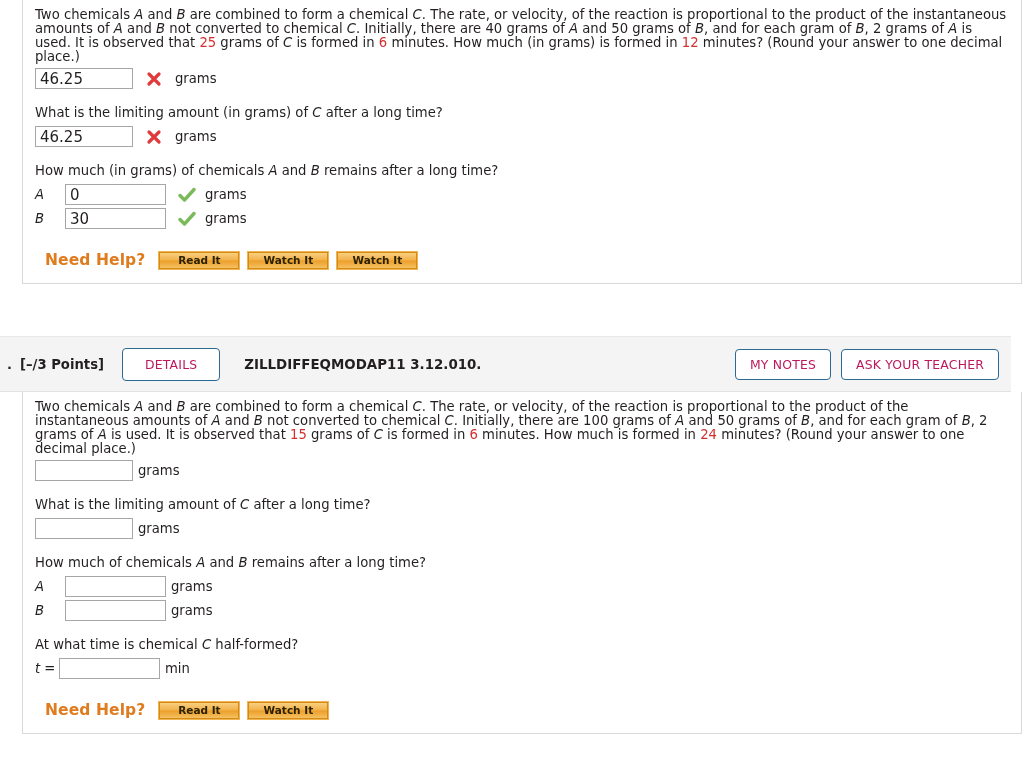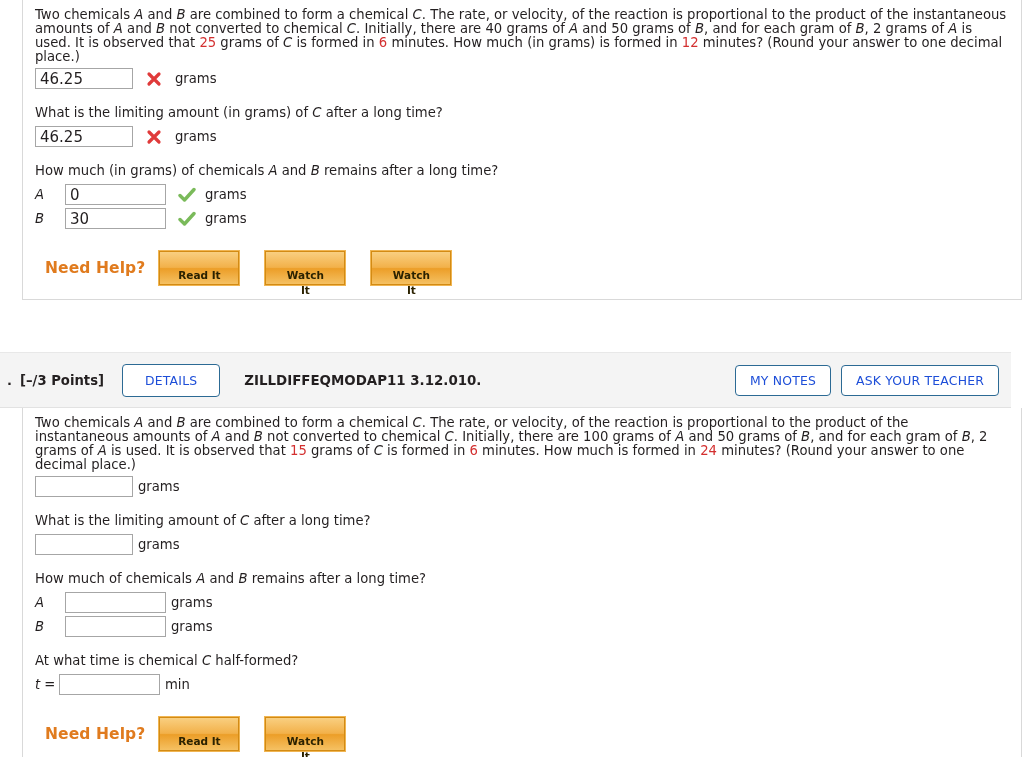--- a/index.html
+++ b/index.html
@@ -94,24 +94,24 @@
     height: 17px;
     line-height: 15px;
     text-align: center;
     font-size: 10.5px;
     font-weight: bold;
     color: #2b2200;
     background: linear-gradient(to bottom, #f7c469 0%, #f0a93c 45%, #e99a24 55%, #f3b busy 100%);
     background: linear-gradient(to bottom, #f9cf80 0%, #f2b14a 48%, #ec9e28 52%, #f5c163 100%);
     border: 1px solid #d38b14;
     outline: 1px solid #f0b552;
-    margin-right: 26px;
+    margin-right: 9px;
     cursor: pointer;
     font-family: "DejaVu Sans", "Liberation Sans", sans-serif;
-    padding: 16px;
+    padding: 0;
   }
 
   
   .qheader {
     background: #f4f4f4;
     border-bottom: 1px solid #e2e2e2;
     border-top: 1px solid #e8e8e8;
     height: 56px;
     display: flex;
     align-items: center;
@@ -128,21 +128,21 @@
   }
   .points {
     font-size: 13.2px;
     font-weight: bold;
     margin-left: 8px;
     color: #231f20;
     white-space: nowrap;
   }
   .hbtn {
     border: 1px solid #2c6a94;
-    color: #1d4ed8;
+    color: #be185d;
     background: #fff;
     border-radius: 4px;
     font-size: 12.4px;
     letter-spacing: 0.2px;
     padding: 7px 14px;
     cursor: pointer;
     font-family: "DejaVu Sans", "Liberation Sans", sans-serif;
     white-space: nowrap;
   }
   .details-btn { margin-left: 18px; padding: 8px 22px; }

